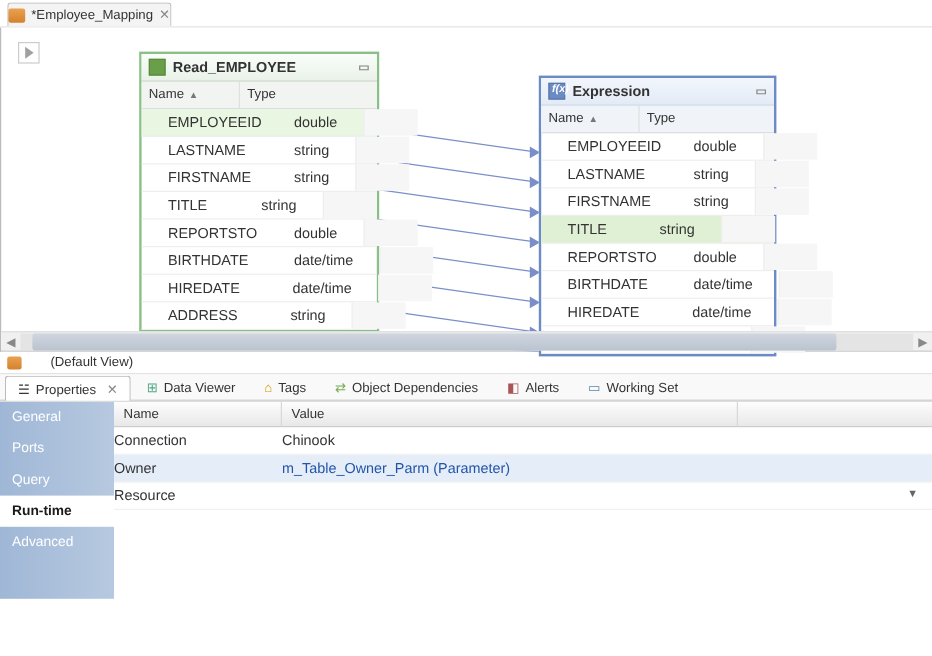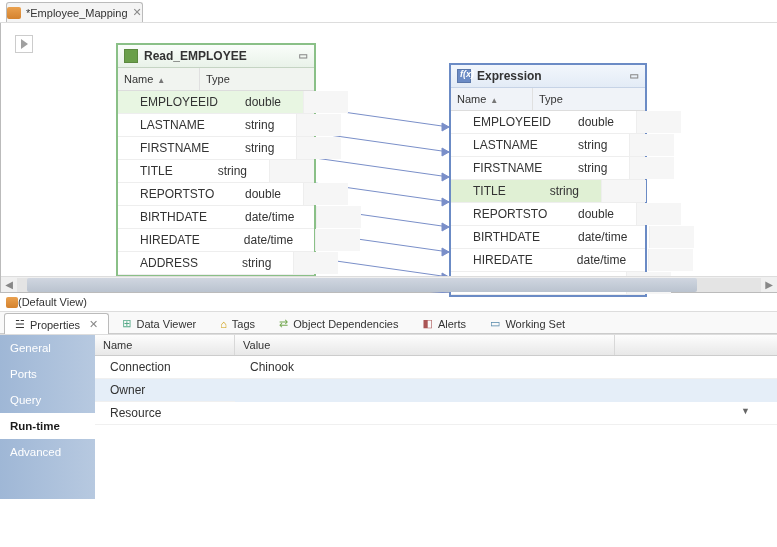--- a/index.html
+++ b/index.html
@@ -31,39 +31,39 @@
 .r-type { flex: 1; font-family: Arial; }
 .r-port { width: 8px; background: #f6f6f6; border-left: 1px solid #eee; }
 .row.highlight { background: #e8f6e2; }
 .row.highlight-title { background: #e0f0d4; }
 
 .hscrollbar { position: absolute; left: 0; right: 0; bottom: 0; height: 16px; background: #f0f0f0; border-top: 1px solid #ddd; display: flex; align-items: center; }
 .hscroll-arrow { width: 16px; text-align: center; color: #888; font-size: 10px; }
 .hscroll-track { flex: 1; background: #e4e4e4; height: 14px; position: relative; }
 .hscroll-thumb { position: absolute; left: 10px; width: 90%; height: 100%; background: linear-gradient(#d0d6e0,#bac3cf); border-radius: 2px; }
 
-.view-bar { padding: 3px 6px; border-bottom: 1px solid #ddd; display: flex; align-items: center; gap: 0; font-size: 11px; }
+.view-bar { padding: 3px 6px; border-bottom: 1px solid #ddd; display: flex; align-items: center; gap: 24px; font-size: 11px; }
 
 .tabs-row { display: flex; align-items: center; gap: 2px; border-bottom: 1px solid #ccc; background: #f9f9f9; padding-left: 4px; }
 .tab { display: inline-flex; align-items: center; gap: 5px; padding: 4px 10px 3px; border: 1px solid transparent; border-bottom: none; font-size: 11px; cursor: pointer; }
 .tab.active { background: #fff; border-color: #bbb; border-radius: 3px 3px 0 0; position: relative; top: 1px; }
 .tab .ticon { font-size: 11px; }
 
 .props-body { display: flex; height: 165px; border-top: 1px solid #ddd; }
 .side { width: 95px; background: linear-gradient(to right,#9fb7d6,#b7c9e0); display: flex; flex-direction: column; }
 .side-item { padding: 7px 10px; font-size: 11.5px; color: #fff; cursor: pointer; }
 .side-item.active { background: #fff; color: #1a1a1a; font-weight: bold; }
 
 .prop-table { flex: 1; }
 .pt-head { display: flex; background: linear-gradient(#fdfdfd,#e8e8e8); border-bottom: 1px solid #ccc; }
 .pt-head > div { padding: 4px 8px; font-size: 11px; border-right: 1px solid #d8d8d8; }
 .pt-name { width: 140px; }
 .pt-value { flex: 1; }
 .pt-row { display: flex; }
-.pt-row > div { padding: 4px 15px; font-size: 12px; border-bottom: 1px solid #f0f0f0; }
+.pt-row > div { padding: 4px 0; font-size: 12px; border-bottom: 1px solid #f0f0f0; }
 .pt-row .pt-name { width: 140px; }
 .pt-row .pt-value { flex: 1; }
 .pt-row.sel { background: #e5eef8; }
 .param-link { color: #2255aa; }
 .dd-arrow { float: right; font-size: 9px; color: #666; margin-right: 12px; }
 
 svg.connectors { position: absolute; left: 0; top: 0; pointer-events: none; }
 .icon-box { display: inline-block; width: 14px; height: 14px; background: #6a9f4a; border: 1px solid #5b893f; position: relative; }
 .icon-box.blue { background: #6b8bc5; border-color: #5a77aa; }
 .icon-mapping { display: inline-block; width: 14px; height: 12px; background: linear-gradient(#eaa14f,#d4822e); border-radius: 2px; }
@@ -268,19 +268,20 @@
     <div class="pt-head">
       <div class="pt-name">Name</div>
       <div class="pt-value" style="max-width:380px">Value</div>
     </div>
     <div class="pt-row">
       <div class="pt-name">Connection</div>
       <div class="pt-value">Chinook</div>
     </div>
     <div class="pt-row sel">
       <div class="pt-name">Owner</div>
+      <div class="pt-value param-link">m_Table_Owner_Parm (Parameter)</div>
     </div>
     <div class="pt-row">
       <div class="pt-name">Resource</div>
       <div class="pt-value"><span></span><span class="dd-arrow">▼</span></div>
     </div>
   </div>
 </div>
 
 </body></html>

